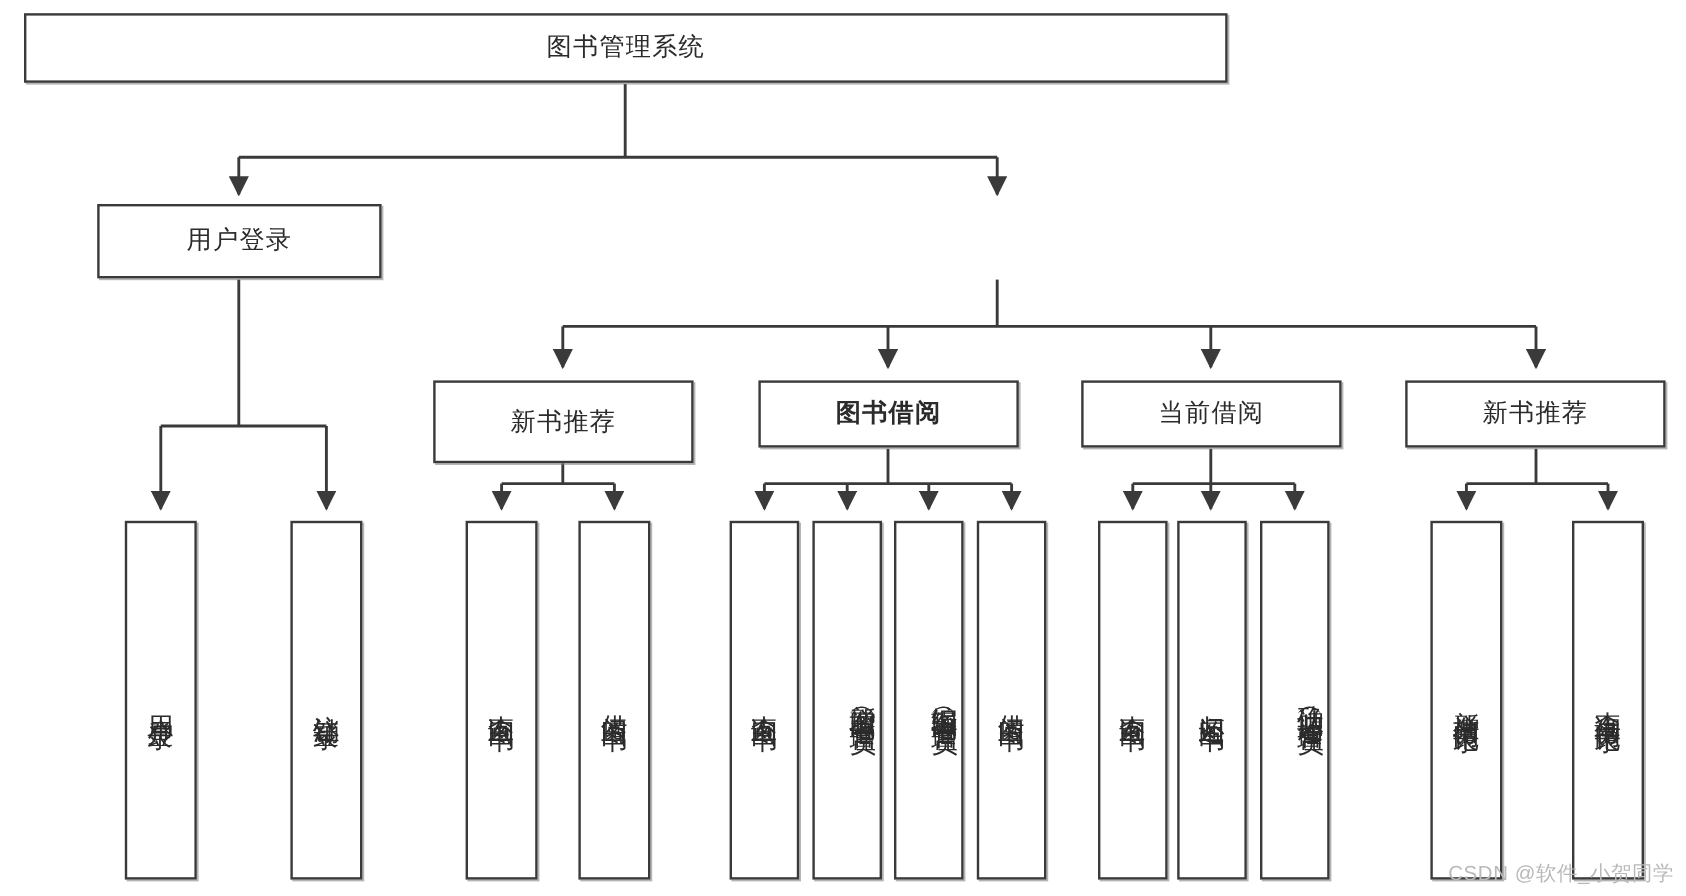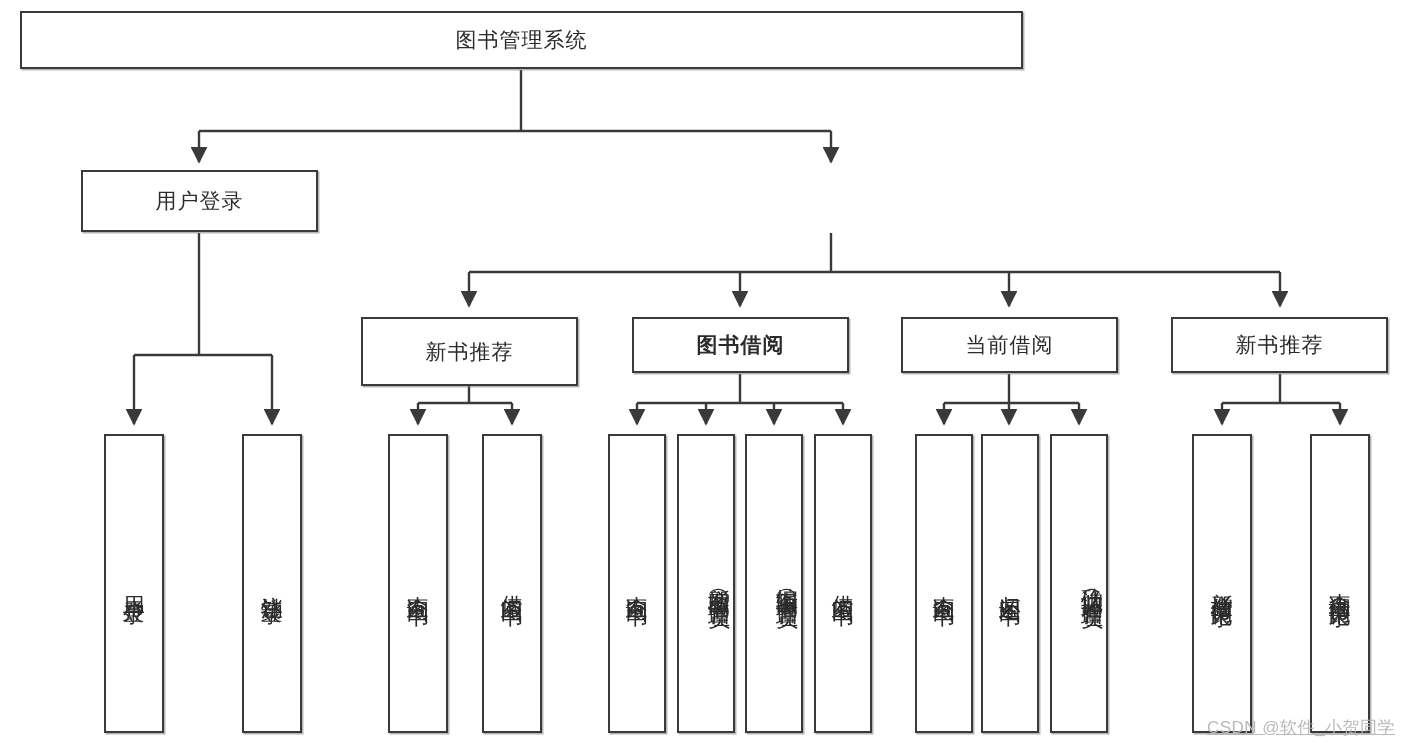--- a/index.html
+++ b/index.html
@@ -56,21 +56,20 @@
     align-items: center;
   }
   .watermark {
     position: absolute;
     right: 10px;
     bottom: 8px;
     font-size: 17px;
     color: #b9b9b9;
     letter-spacing: 0.5px;
     white-space: nowrap;
-    text-decoration: underline;
   }
 </style>
 </head>
 <body>
 
 <div id="canvas">
 
   <svg id="wires" viewBox="0 0 1405 747" xmlns="http://www.w3.org/2000/svg">
     <defs>
       <marker id="arrow" viewBox="0 0 10 10" refX="9" refY="5" markerWidth="7" markerHeight="7" orient="auto-start-reverse">

